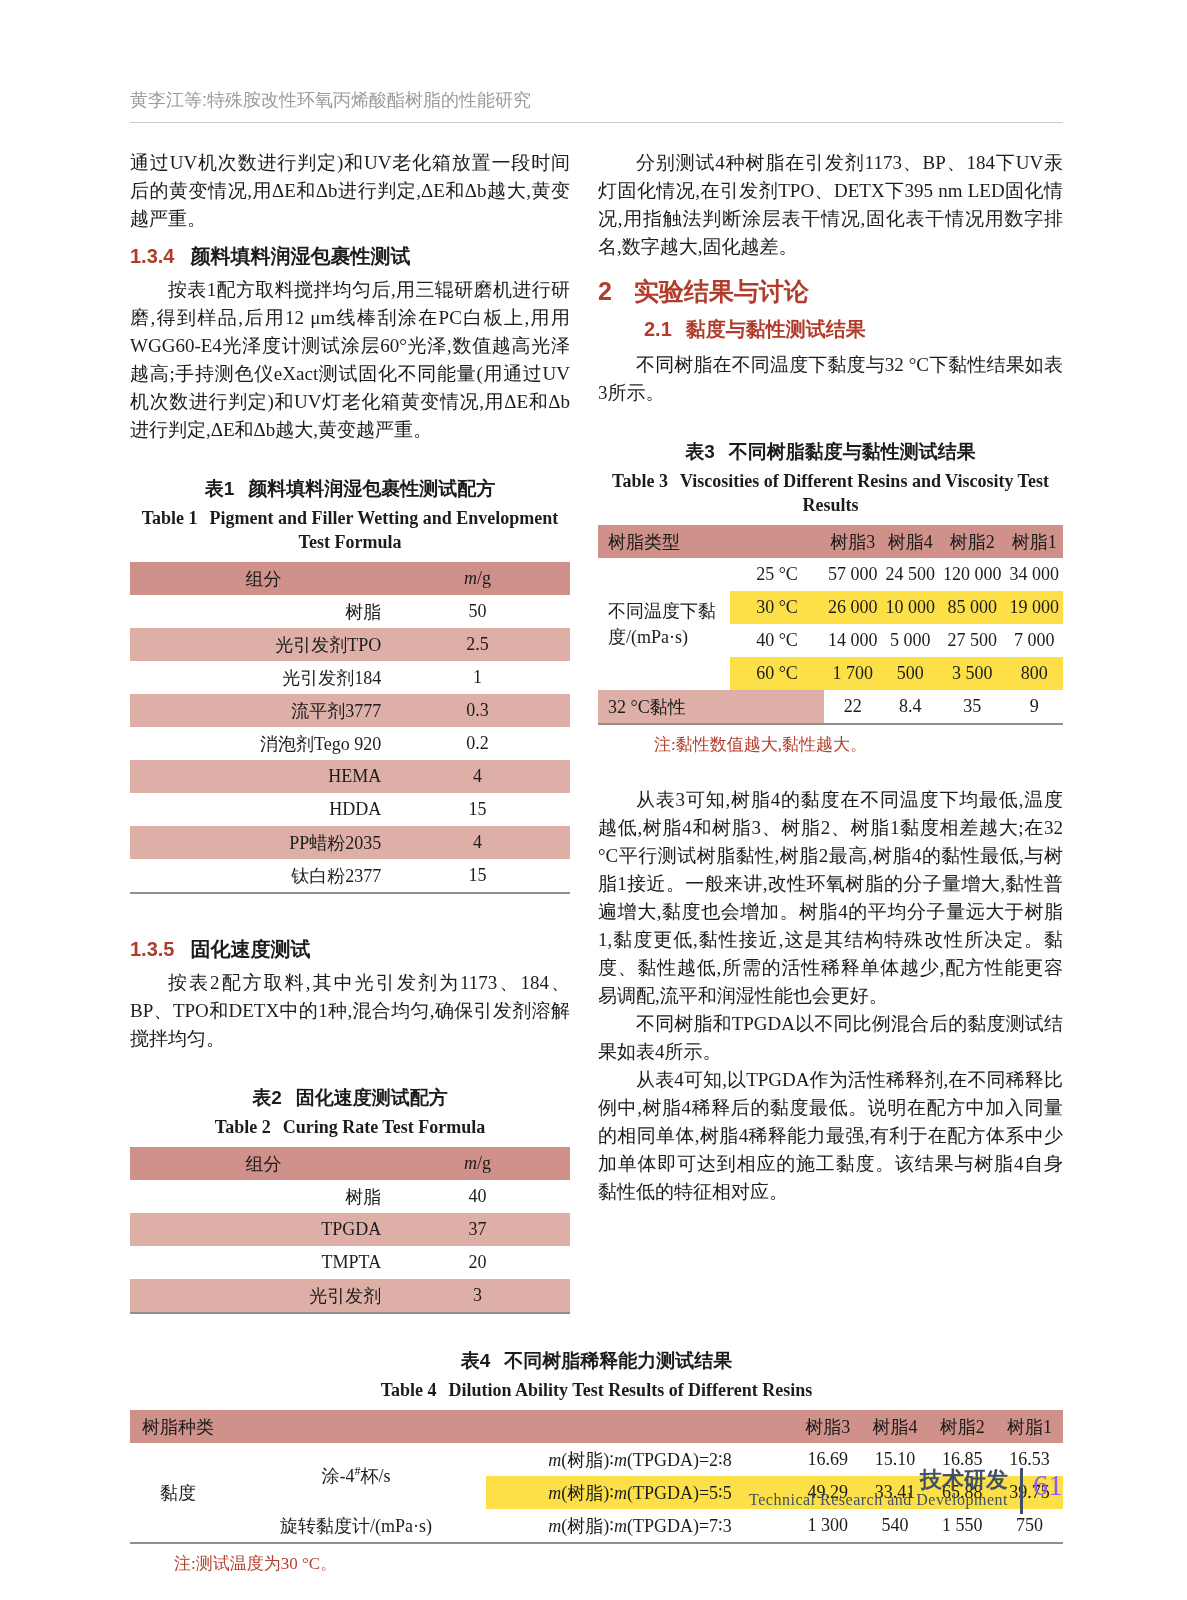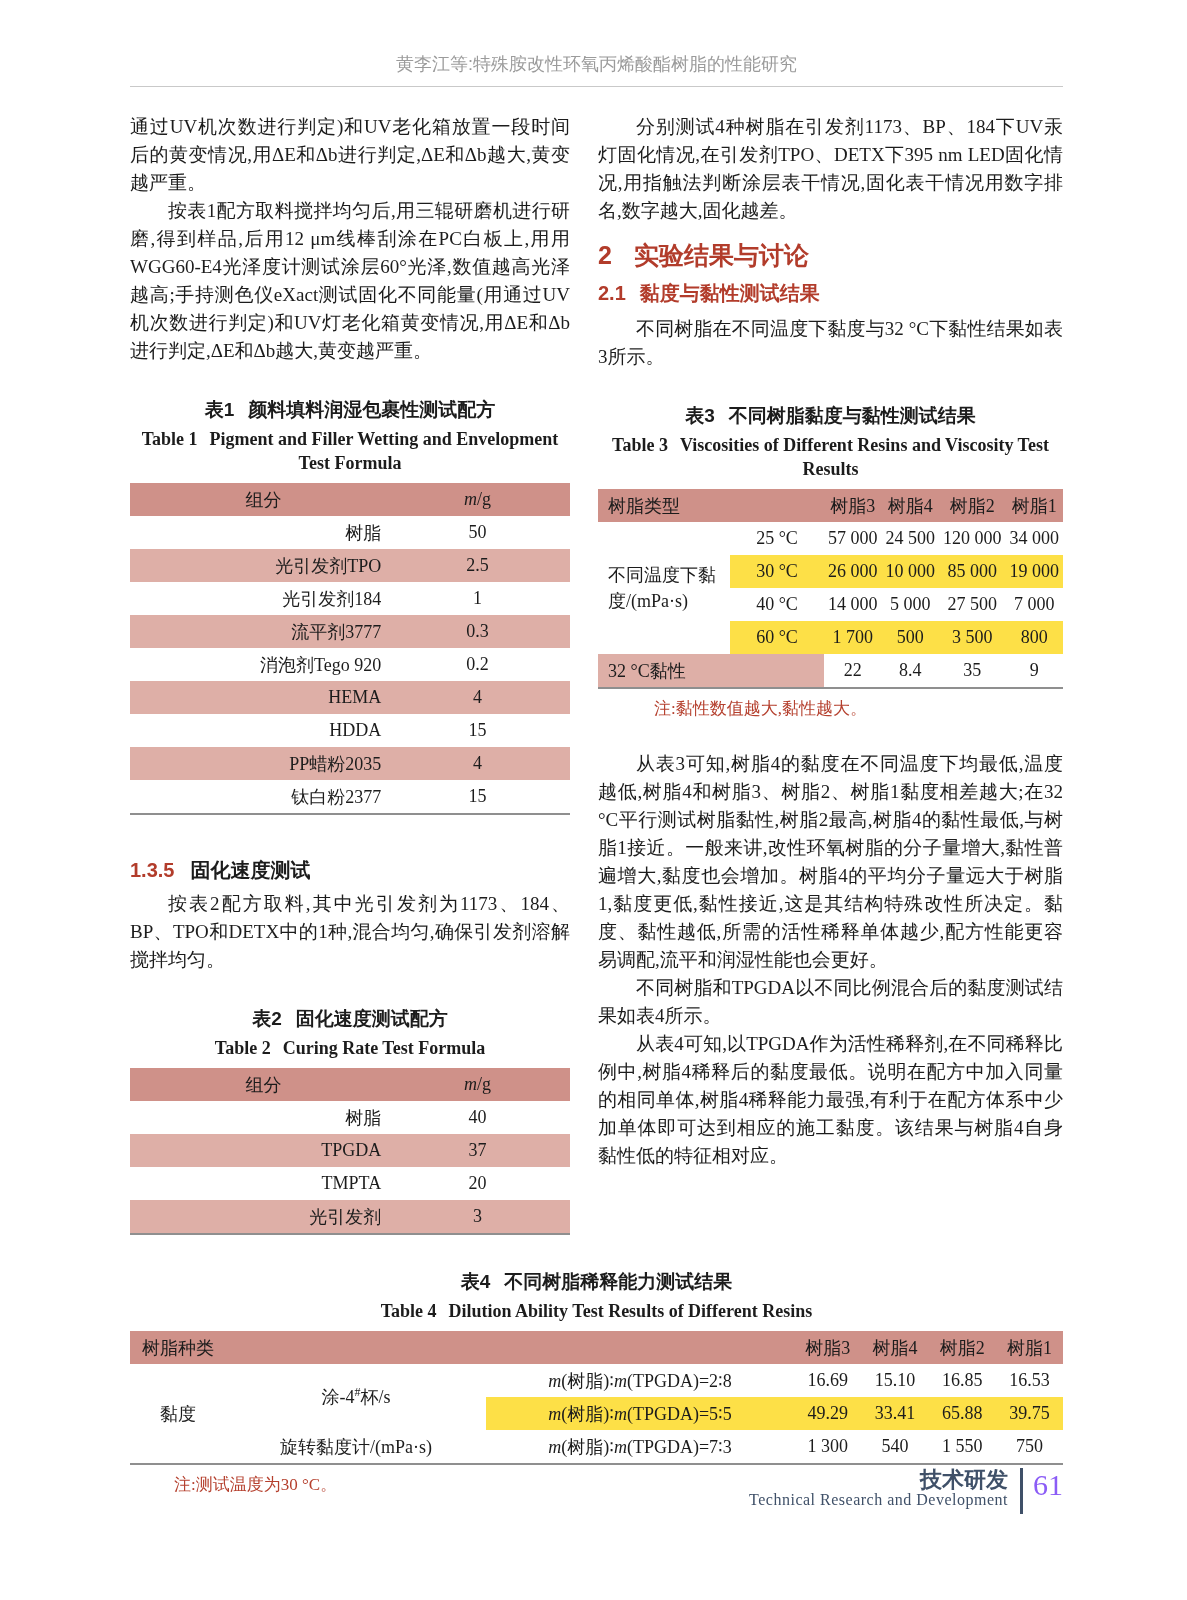--- a/index.html
+++ b/index.html
@@ -1,38 +1,38 @@
 <!DOCTYPE html>
 <html><head>
 <meta charset="utf-8">
 <style>
   html,body{margin:0;padding:0;background:#ffffff;}
   .page{position:relative;width:1187px;height:1600px;background:#fff;overflow:hidden;
         font-family:"Liberation Serif","DejaVu Serif",serif;color:#1c1c1c;box-sizing:border-box;}
   .content{margin:0 124px 0 130px;}
   
-  .running-head{padding-top:52px;text-align:center;font-size:18px;color:#9b9b9b;
+  .running-head{padding-top:88px;text-align:left;font-size:18px;color:#9b9b9b;
         border-bottom:1px solid #c9c9c9;padding-bottom:10px;
         font-family:"Liberation Sans","DejaVu Sans",sans-serif;}
   
   .columns{display:flex;gap:28px;margin-top:26px;}
   .col-left{width:440px;}
   .col-right{width:465px;}
   p.body{font-size:19px;line-height:28px;text-align:justify;margin:0;}
   p.ind{text-indent:2em;}
   
   .h3{font-family:"Liberation Sans","DejaVu Sans",sans-serif;font-size:20px;font-weight:600;
       margin:10px 0 6px 0;color:#1c1c1c;}
   .h3 .num{color:#b23c2b;margin-right:16px;font-weight:700;}
   .h1{font-family:"Liberation Sans","DejaVu Sans",sans-serif;font-size:25px;font-weight:700;
       color:#b23c2b;margin:14px 0 8px 0;}
   .h1 .num{margin-right:22px;}
   .h2{font-family:"Liberation Sans","DejaVu Sans",sans-serif;font-size:20px;font-weight:700;
       color:#b23c2b;margin:6px 0 8px 0;}
-  .h2 .num{margin-right:14px;}
+  .h2 .num{margin-right:14px;margin-left:46px;}
   
   .tbl-caption{text-align:center;margin-top:32px;}
   .cap-zh{font-family:"Liberation Sans","DejaVu Sans",sans-serif;font-size:19px;font-weight:700;}
   .cap-zh .cap-no{margin-right:14px;}
   .cap-en{font-size:18px;font-weight:700;line-height:24px;margin-top:4px;}
   .cap-en .cap-no{margin-right:12px;}
   
   table{border-collapse:collapse;width:100%;font-size:18px;margin-top:8px;
         border-bottom:2px solid #8f8f8f;}
   td{height:31px;padding:1px 4px;text-align:center;vertical-align:middle;}
@@ -75,20 +75,23 @@
 <div class="page">
   <div class="content">
 
     <div class="running-head">黄李江等:特殊胺改性环氧丙烯酸酯树脂的性能研究</div>
 
     <div class="columns">
 
       <div class="col-left">
         <p class="body">通过UV机次数进行判定)和UV老化箱放置一段时间后的黄变情况,用ΔE和Δb进行判定,ΔE和Δb越大,黄变越严重。</p>
 
+        <div class="h3">
+          <span class="num">1.3.4</span><span>颜料填料润湿包裹性测试</span>
+        </div>
 
         <p class="body ind">按表1配方取料搅拌均匀后,用三辊研磨机进行研磨,得到样品,后用12 μm线棒刮涂在PC白板上,用用WGG60-E4光泽度计测试涂层60°光泽,数值越高光泽越高;手持测色仪eXact测试固化不同能量(用通过UV机次数进行判定)和UV灯老化箱黄变情况,用ΔE和Δb进行判定,ΔE和Δb越大,黄变越严重。</p>
 
         <div class="tbl-caption">
           <div class="cap-zh"><span class="cap-no">表1</span><span>颜料填料润湿包裹性测试配方</span></div>
           <div class="cap-en"><span class="cap-no">Table 1</span><span>Pigment and Filler Wetting and Envelopment Test Formula</span></div>
         </div>
 
         <table class="ftable">
           <thead>

